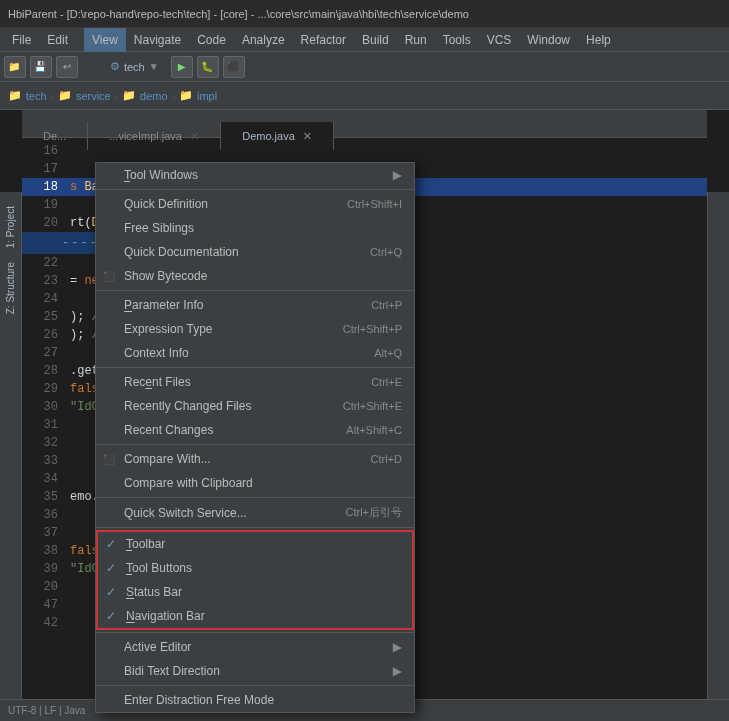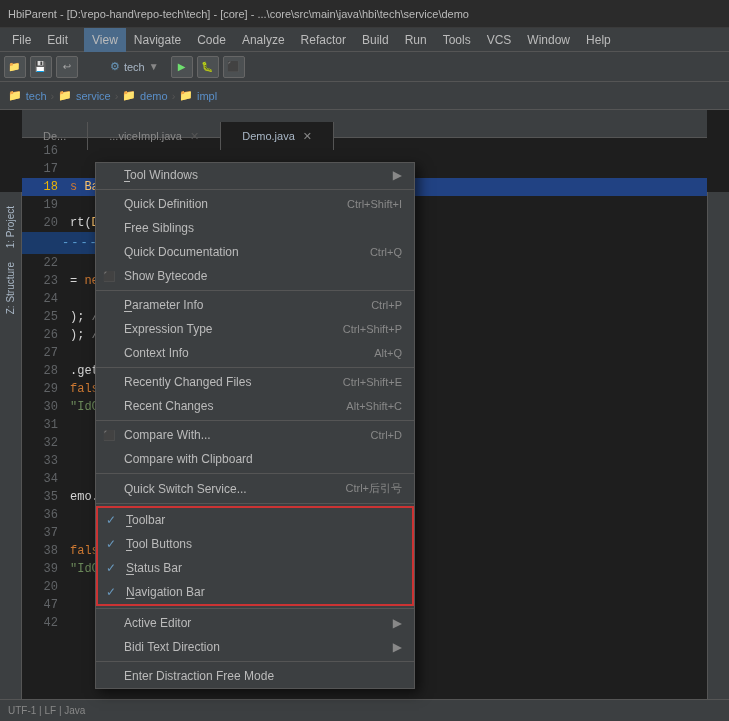--- a/index.html
+++ b/index.html
@@ -350,21 +350,21 @@
     <div class="code-editor">
       <div class="code-line">
         <span class="line-num">16</span>
         <span class="line-content"></span>
       </div>
       <div class="code-line">
         <span class="line-num">17</span>
         <span class="line-content"></span>
       </div>
       <div class="code-line hl-line">
-        <span class="line-num" style="color:#eab308">18</span>
+        <span class="line-num" style="color:#ffffff">18</span>
         <span class="line-content"><span style="color:#cc7832">s </span><span style="color:#ffc66d">BaseServiceImpl</span><span style="color:#d4d4d4">&lt;</span><span style="color:#ffc66d">Demo</span><span style="color:#d4d4d4">&gt; </span><span style="color:#cc7832">implements</span></span>
       </div>
       <div class="code-line">
         <span class="line-num">19</span>
         <span class="line-content"></span>
       </div>
       <div class="code-line">
         <span class="line-num">20</span>
         <span class="line-content"><span style="color:#d4d4d4">rt(</span><span style="color:#ffc66d">Demo</span><span style="color:#d4d4d4"> demo) {</span></span>
       </div>
@@ -452,21 +452,21 @@
         <span class="line-content"></span>
       </div>
       <div class="code-line">
         <span class="line-num">42</span>
         <span class="line-content"></span>
       </div>
     </div>
   </div>
 
   <div class="status-bar">
-    <span style="color:#888;font-size:10px">UTF-1 | LF | Java</span>
+    <span style="color:#888;font-size:10px">UTF-8 | LF | Java</span>
   </div>
 
   <div class="dropdown-menu">
 
     <div class="menu-item">
       <span><span class="underline">T</span>ool Windows</span>
       <span class="arrow">▶</span>
     </div>
     <div class="menu-item separator"></div>
     <div class="menu-item">
@@ -491,20 +491,24 @@
     </div>
     <div class="menu-item">
       <span>Expression Type</span>
       <span class="shortcut">Ctrl+Shift+P</span>
     </div>
     <div class="menu-item">
       <span>Context Info</span>
       <span class="shortcut">Alt+Q</span>
     </div>
     <div class="menu-item separator"></div>
+    <div class="menu-item">
+      <span>Rec<span class="underline">e</span>nt Files</span>
+      <span class="shortcut">Ctrl+E</span>
+    </div>
     <div class="menu-item">
       <span>Recently Changed Files</span>
       <span class="shortcut">Ctrl+Shift+E</span>
     </div>
     <div class="menu-item">
       <span>Recent Changes</span>
       <span class="shortcut">Alt+Shift+C</span>
     </div>
     <div class="menu-item separator"></div>
     <div class="menu-item">

